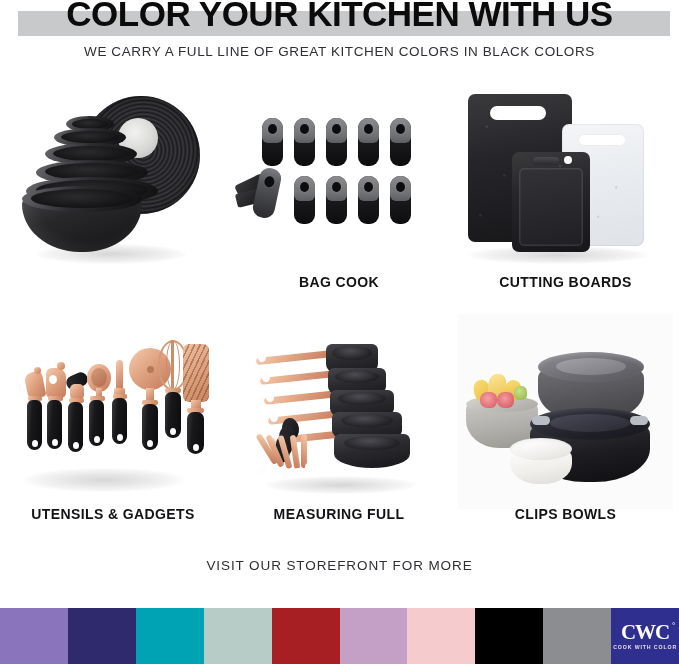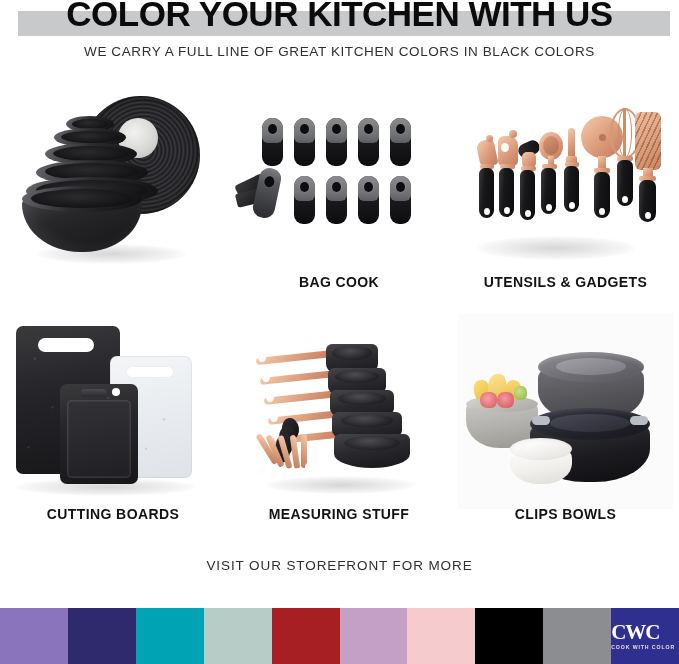--- a/index.html
+++ b/index.html
@@ -223,21 +223,21 @@
   
   #swatch-strip {
     position:absolute; left:0; bottom:0;
     width:679px; height:56px;
     display:flex;
     background:#8b8d90;
   }
   .swatch { flex:1 1 0; height:56px; position:relative; }
   #brand-swatch {
     display:flex; flex-direction:column;
-    justify-content:center;
+    align-items:center; justify-content:center;
   }
   #brand-mark {
     font-size:21px; font-weight:bold; color:#ffffff;
     letter-spacing:-1px; line-height:20px;
     font-family:"Liberation Serif", serif;
     position:relative;
   }
   #brand-deg {
     position:absolute; right:-6px; top:0;
     font-size:8px; line-height:8px; letter-spacing:0;
@@ -342,20 +342,41 @@
         <div class="clip-jaw" style="left:10px; top:104px; width:34px; height:14px; transform:rotate(-14deg);"></div>
         <div class="clip-tilt" style="left:30px; top:82px;">
           <div class="clip-hole" style="left:6px; top:8px; width:10px; height:11px;"></div>
         </div>
       </div>
       <div class="cell-label">BAG COOK</div>
     </div>
 
     <div class="cell">
       <div class="cell-stage">
+        <div class="shadow-ell" style="left:16px; top:160px; width:180px; height:18px;"></div>
+
+        <div class="board board-dark" style="left:16px; top:8px; width:104px; height:148px;">
+          <div class="board-handle on-dark" style="left:22px; top:12px; width:56px; height:14px;"></div>
+        </div>
+
+        <div class="board board-white" style="left:110px; top:38px; width:82px; height:122px;">
+          <div class="board-handle" style="left:16px; top:10px; width:48px; height:12px; background:#ffffff; box-shadow:inset 0 0 0 1px rgba(0,0,0,0.07);"></div>
+        </div>
+
+        <div class="board board-dark" style="left:60px; top:66px; width:78px; height:100px;">
+          <div class="board-inset" style="left:7px; top:16px; width:64px; height:78px;"></div>
+          <div style="position:absolute; left:21px; top:5px; width:26px; height:8px; border-radius:4px; background:linear-gradient(180deg,#4a4a4f,#2a2a2e);"></div>
+          <div style="position:absolute; left:52px; top:4px; width:8px; height:8px; border-radius:50%; background:#ffffff;"></div>
+        </div>
+      </div>
+      <div class="cell-label">CUTTING BOARDS</div>
+    </div>
+
+    <div class="cell">
+      <div class="cell-stage">
         <div class="shadow-ell" style="left:24px; top:150px; width:160px; height:24px;"></div>
 
         <div class="ut" style="left:24px; top:54px;">
           <div class="copper" style="position:absolute; left:2px; top:0; width:18px; height:26px; border-radius:8px 5px 4px 6px; transform:rotate(-12deg);"></div>
           <div class="copper" style="position:absolute; left:10px; top:-5px; width:7px; height:7px; border-radius:50%;"></div>
           <div class="ut-ferrule" style="left:4px; top:24px; width:14px; height:5px;"></div>
           <div class="ut-handle" style="left:3px; top:28px; width:15px; height:50px;"></div>
         </div>
 
         <div class="ut" style="left:45px; top:50px;">
@@ -408,41 +429,20 @@
           <div style="position:absolute; left:0; top:0; width:26px; height:58px; border-radius:6px;
                       background:
                         repeating-linear-gradient(115deg, rgba(120,60,35,0.45) 0 1.5px, rgba(0,0,0,0) 1.5px 5px),
                         linear-gradient(140deg,#f0c0a0,#c8845f);"></div>
           <div class="copper" style="position:absolute; left:8px; top:56px; width:10px; height:10px;"></div>
           <div class="ut-ferrule" style="left:4px; top:64px; width:17px; height:5px;"></div>
           <div class="ut-handle" style="left:4px; top:68px; width:17px; height:42px;"></div>
         </div>
       </div>
       <div class="cell-label">UTENSILS &amp; GADGETS</div>
-    </div>
-
-    <div class="cell">
-      <div class="cell-stage">
-        <div class="shadow-ell" style="left:16px; top:160px; width:180px; height:18px;"></div>
-
-        <div class="board board-dark" style="left:16px; top:8px; width:104px; height:148px;">
-          <div class="board-handle on-dark" style="left:22px; top:12px; width:56px; height:14px;"></div>
-        </div>
-
-        <div class="board board-white" style="left:110px; top:38px; width:82px; height:122px;">
-          <div class="board-handle" style="left:16px; top:10px; width:48px; height:12px; background:#ffffff; box-shadow:inset 0 0 0 1px rgba(0,0,0,0.07);"></div>
-        </div>
-
-        <div class="board board-dark" style="left:60px; top:66px; width:78px; height:100px;">
-          <div class="board-inset" style="left:7px; top:16px; width:64px; height:78px;"></div>
-          <div style="position:absolute; left:21px; top:5px; width:26px; height:8px; border-radius:4px; background:linear-gradient(180deg,#4a4a4f,#2a2a2e);"></div>
-          <div style="position:absolute; left:52px; top:4px; width:8px; height:8px; border-radius:50%; background:#ffffff;"></div>
-        </div>
-      </div>
-      <div class="cell-label">CUTTING BOARDS</div>
     </div>
 
     <div class="cell">
       <div class="cell-stage">
         <div class="shadow-ell" style="left:40px; top:158px; width:150px; height:18px;"></div>
 
         <div class="mc-handle copper" style="left:30px;  top:36px; width:78px;  transform:rotate(-6deg);"></div>
         <div class="mc-handle copper" style="left:34px;  top:56px; width:76px;  transform:rotate(-6deg);"></div>
         <div class="mc-handle copper" style="left:38px;  top:76px; width:74px;  transform:rotate(-6deg);"></div>
         <div class="mc-handle copper" style="left:42px;  top:96px; width:72px;  transform:rotate(-6deg);"></div>
@@ -477,21 +477,21 @@
           <div class="copper" style="position:absolute; left:22px; top:31px; width:34px; height:6px; border-radius:3px; transform:rotate(82deg);"></div>
           <div class="copper" style="position:absolute; left:31px; top:30px; width:34px; height:6px; border-radius:3px; transform:rotate(90deg);"></div>
 
           <div style="position:absolute; left:3px;  top:48px; width:7px; height:8px; border-radius:50%; background:#fdfdfd;"></div>
           <div style="position:absolute; left:14px; top:52px; width:7px; height:8px; border-radius:50%; background:#fdfdfd;"></div>
           <div style="position:absolute; left:26px; top:53px; width:7px; height:8px; border-radius:50%; background:#fdfdfd;"></div>
           <div style="position:absolute; left:38px; top:50px; width:7px; height:8px; border-radius:50%; background:#fdfdfd;"></div>
           <div style="position:absolute; left:49px; top:45px; width:7px; height:8px; border-radius:50%; background:#fdfdfd;"></div>
         </div>
       </div>
-      <div class="cell-label">MEASURING STUFF</div>
+      <div class="cell-label">MEASURING FULL</div>
     </div>
 
     <div class="cell">
       <div class="tint-panel"></div>
       <div class="cell-stage">
 
         <div class="pb-body" style="left:14px; top:84px; width:72px; height:46px;
              background:linear-gradient(170deg,#c9c8c4 0%,#b0afab 55%,#97968f 100%);"></div>
         <div style="position:absolute; left:14px; top:78px; width:72px; height:16px; border-radius:50%;
              background:linear-gradient(160deg,#d6d5d1,#a9a8a3);"></div>

